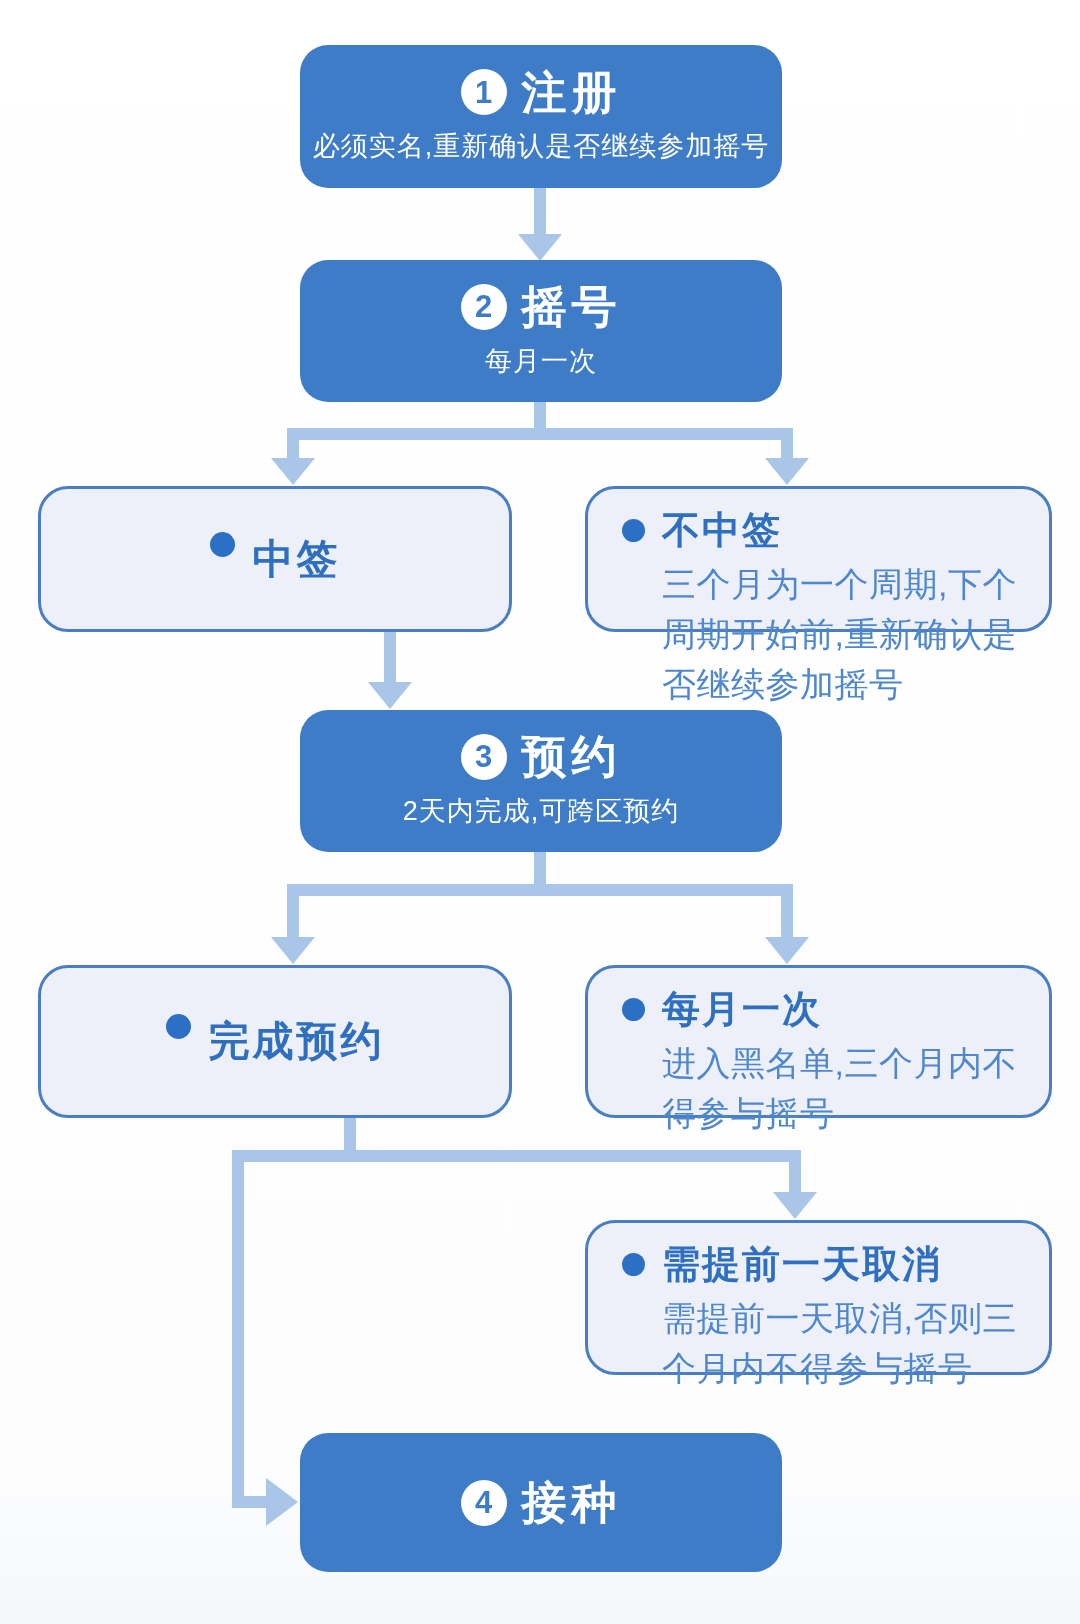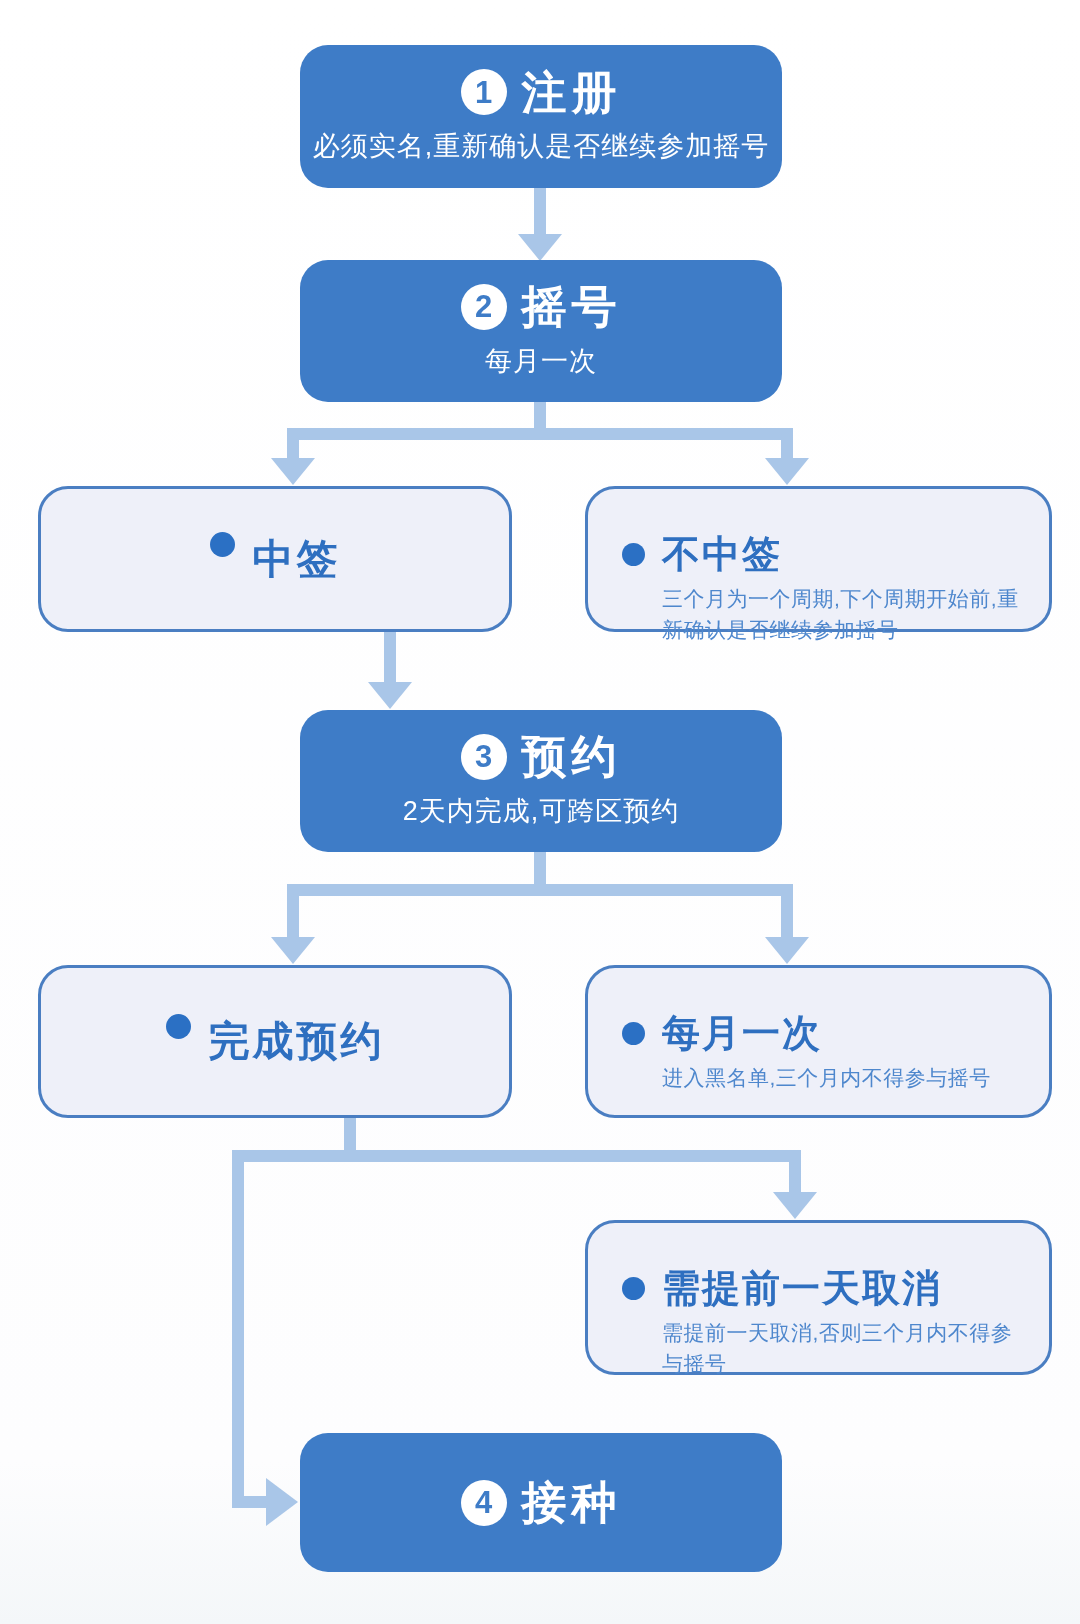--- a/index.html
+++ b/index.html
@@ -50,23 +50,23 @@
     position:absolute;
     background:#eef0f9;
     border:3px solid #4a7ec2;
     border-radius:30px;
     box-sizing:border-box;
   }
   .center-box{display:flex;align-items:center;justify-content:center;}
   .center-label{display:flex;align-items:flex-start;gap:18px;font-size:41px;font-weight:bold;color:#2e6fc0;letter-spacing:3px;}
   .bullet{width:25px;height:25px;border-radius:50%;background:#2b70c4;flex:none;}
   .corner-box{padding:20px 24px 0 34px;}
-  .side-title-row{display:flex;align-items:center;gap:17px;font-size:38px;font-weight:bold;color:#2e6fc0;letter-spacing:2px;line-height:1.15;margin-top:24px;}
+  .side-title-row{display:flex;align-items:center;gap:17px;font-size:38px;font-weight:bold;color:#2e6fc0;letter-spacing:2px;line-height:1.15;}
   .side-title-row .bullet{width:23px;height:23px;}
-  .side-desc{margin-left:40px;margin-top:7px;font-size:21px;line-height:1.47;color:#4e87cd;letter-spacing:0.5px;}
+  .side-desc{margin-left:40px;margin-top:7px;font-size:34px;line-height:1.47;color:#4e87cd;letter-spacing:0.5px;}
 
   #win{left:38px;top:486px;width:474px;height:146px;}
   #lose{left:585px;top:486px;width:467px;height:146px;}
   #complete{left:38px;top:965px;width:474px;height:153px;}
   #abandon{left:585px;top:965px;width:467px;height:153px;}
   #miss{left:585px;top:1220px;width:467px;height:155px;}
 
   
   .c{position:absolute;background:#a9c6e8;}
   .ah-down{

